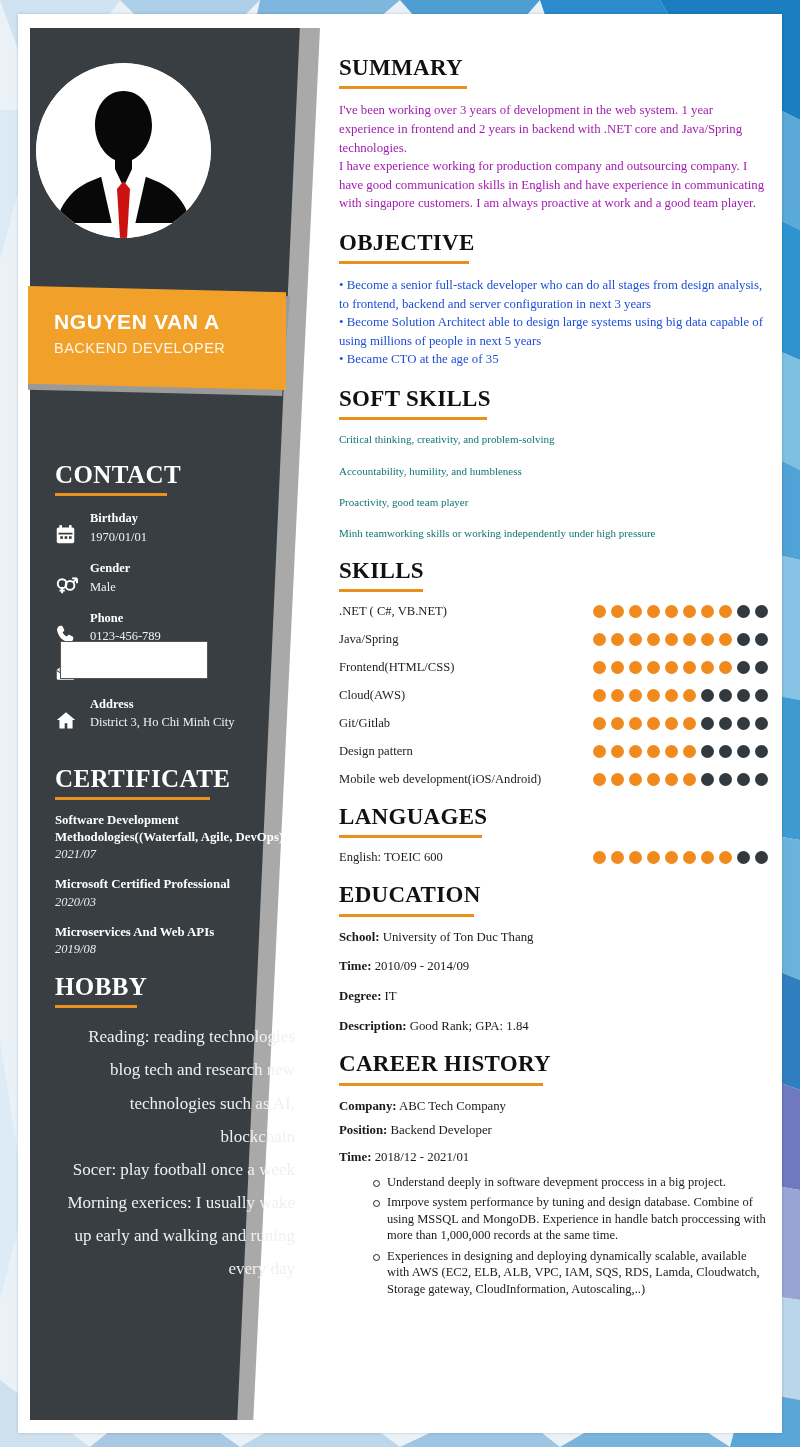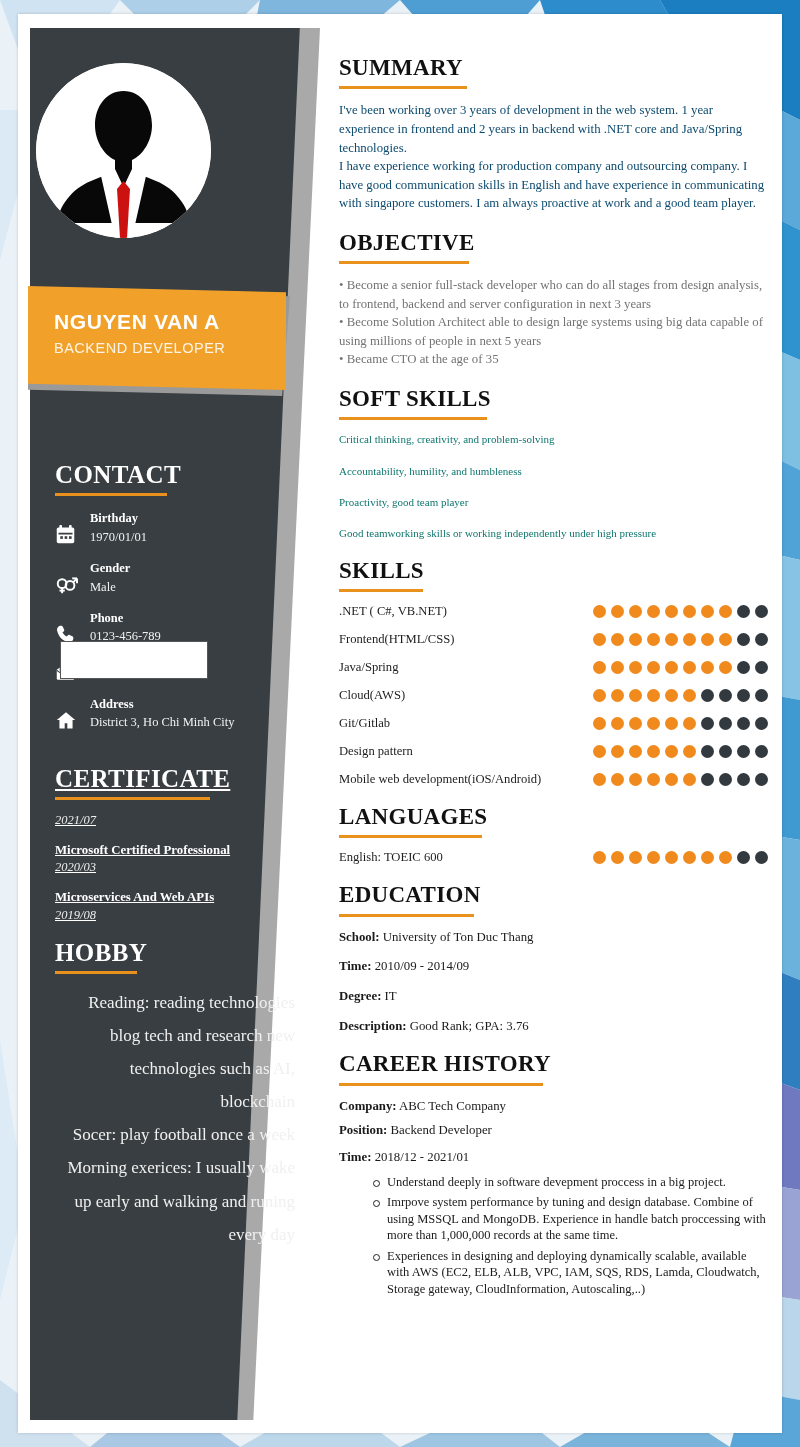--- a/index.html
+++ b/index.html
@@ -230,26 +230,26 @@
   .rule-w2 { width: 130px; }
   .rule-w3 { width: 148px; }
   .rule-w4 { width: 84px; }
   .rule-w5 { width: 143px; }
   .rule-w6 { width: 135px; }
   .rule-w7 { width: 204px; }
 
   .para {
     font-size: 12.8px;
     line-height: 1.45;
-    color: #0c4a6e;
+    color: #a21caf;
   }
   .bullet-line {
     font-size: 12.8px;
     line-height: 1.45;
-    color: #737373;
+    color: #1d4ed8;
   }
   .soft-line {
     font-size: 11px;
     line-height: 1.3;
     margin-bottom: 17px;
     color: #0f766e;
   }
 
   
   .skill-row {
@@ -437,25 +437,26 @@
             <path d="M12 2.5 1.5 11.5h3V21h6v-6h3v6h6v-9.5h3z"></path>
           </svg>
       </span>
       <span class="contact-txt">
         <span class="contact-label">Address</span><br>
         <span class="contact-value">District 3, Ho Chi Minh City</span>
       </span>
     </div>
   </div>
 
-  <div style="margin-top:34px;text-decoration:underline;">
+  <div style="margin-top:34px;">
     <div class="side-head">CERTIFICATE</div>
     <div class="side-rule" style="width:155px;"></div>
 
     <div class="cert-block">
+      <div class="cert-name">Software Development Methodologies((Waterfall, Agile, DevOps)</div>
       <div class="cert-date">2021/07</div>
     </div>
     <div class="cert-block">
       <div class="cert-name">Microsoft Certified Professional</div>
       <div class="cert-date">2020/03</div>
     </div>
     <div class="cert-block">
       <div class="cert-name">Microservices And Web APIs</div>
       <div class="cert-date">2019/08</div>
     </div>
@@ -488,21 +489,21 @@
     <div class="bullet-line">• Become Solution Architect able to design large systems using big data capable of using millions of people in next 5 years</div>
     <div class="bullet-line">• Became CTO at the age of 35</div>
   </div>
 
   <div class="sec">
     <div class="sec-head">SOFT SKILLS</div>
     <div class="sec-rule rule-w3"></div>
     <div class="soft-line">Critical thinking, creativity, and problem-solving</div>
     <div class="soft-line">Accountability, humility, and humbleness</div>
     <div class="soft-line">Proactivity, good team player</div>
-    <div class="soft-line">Good teamworking skills or working independently under high pressure</div>
+    <div class="soft-line">Minh teamworking skills or working independently under high pressure</div>
   </div>
 
   <div class="sec">
     <div class="sec-head">SKILLS</div>
     <div class="sec-rule rule-w4"></div>
     <div id="skills-rows">
         <div class="skill-row">
           <div class="skill-name">.NET ( C#, VB.NET)</div>
           <div class="dots">
             <span class="dot on"></span>
@@ -511,36 +512,36 @@
             <span class="dot on"></span>
             <span class="dot on"></span>
             <span class="dot on"></span>
             <span class="dot on"></span>
             <span class="dot on"></span>
             <span class="dot"></span>
             <span class="dot"></span>
           </div>
         </div>
         <div class="skill-row">
+          <div class="skill-name">Java/Spring</div>
+          <div class="dots">
+            <span class="dot on"></span>
+            <span class="dot on"></span>
+            <span class="dot on"></span>
+            <span class="dot on"></span>
+            <span class="dot on"></span>
+            <span class="dot on"></span>
+            <span class="dot on"></span>
+            <span class="dot on"></span>
+            <span class="dot"></span>
+            <span class="dot"></span>
+          </div>
+        </div>
+        <div class="skill-row">
           <div class="skill-name">Frontend(HTML/CSS)</div>
-          <div class="dots">
-            <span class="dot on"></span>
-            <span class="dot on"></span>
-            <span class="dot on"></span>
-            <span class="dot on"></span>
-            <span class="dot on"></span>
-            <span class="dot on"></span>
-            <span class="dot on"></span>
-            <span class="dot on"></span>
-            <span class="dot"></span>
-            <span class="dot"></span>
-          </div>
-        </div>
-        <div class="skill-row">
-          <div class="skill-name">Java/Spring</div>
           <div class="dots">
             <span class="dot on"></span>
             <span class="dot on"></span>
             <span class="dot on"></span>
             <span class="dot on"></span>
             <span class="dot on"></span>
             <span class="dot on"></span>
             <span class="dot on"></span>
             <span class="dot on"></span>
             <span class="dot"></span>
@@ -642,21 +643,21 @@
     <div class="edu-line">
       <b>Time:</b>
       <span>2010/09 - 2014/09</span>
     </div>
     <div class="edu-line">
       <b>Degree:</b>
       <span>IT</span>
     </div>
     <div class="edu-line">
       <b>Description:</b>
-      <span>Good Rank; GPA: 3.76</span>
+      <span>Good Rank; GPA: 1.84</span>
     </div>
   </div>
 
   <div class="sec">
     <div class="sec-head">CAREER HISTORY</div>
     <div class="sec-rule rule-w7"></div>
     <div class="car-line">
       <b>Company:</b>
       <span>ABC Tech Company</span>
     </div>

